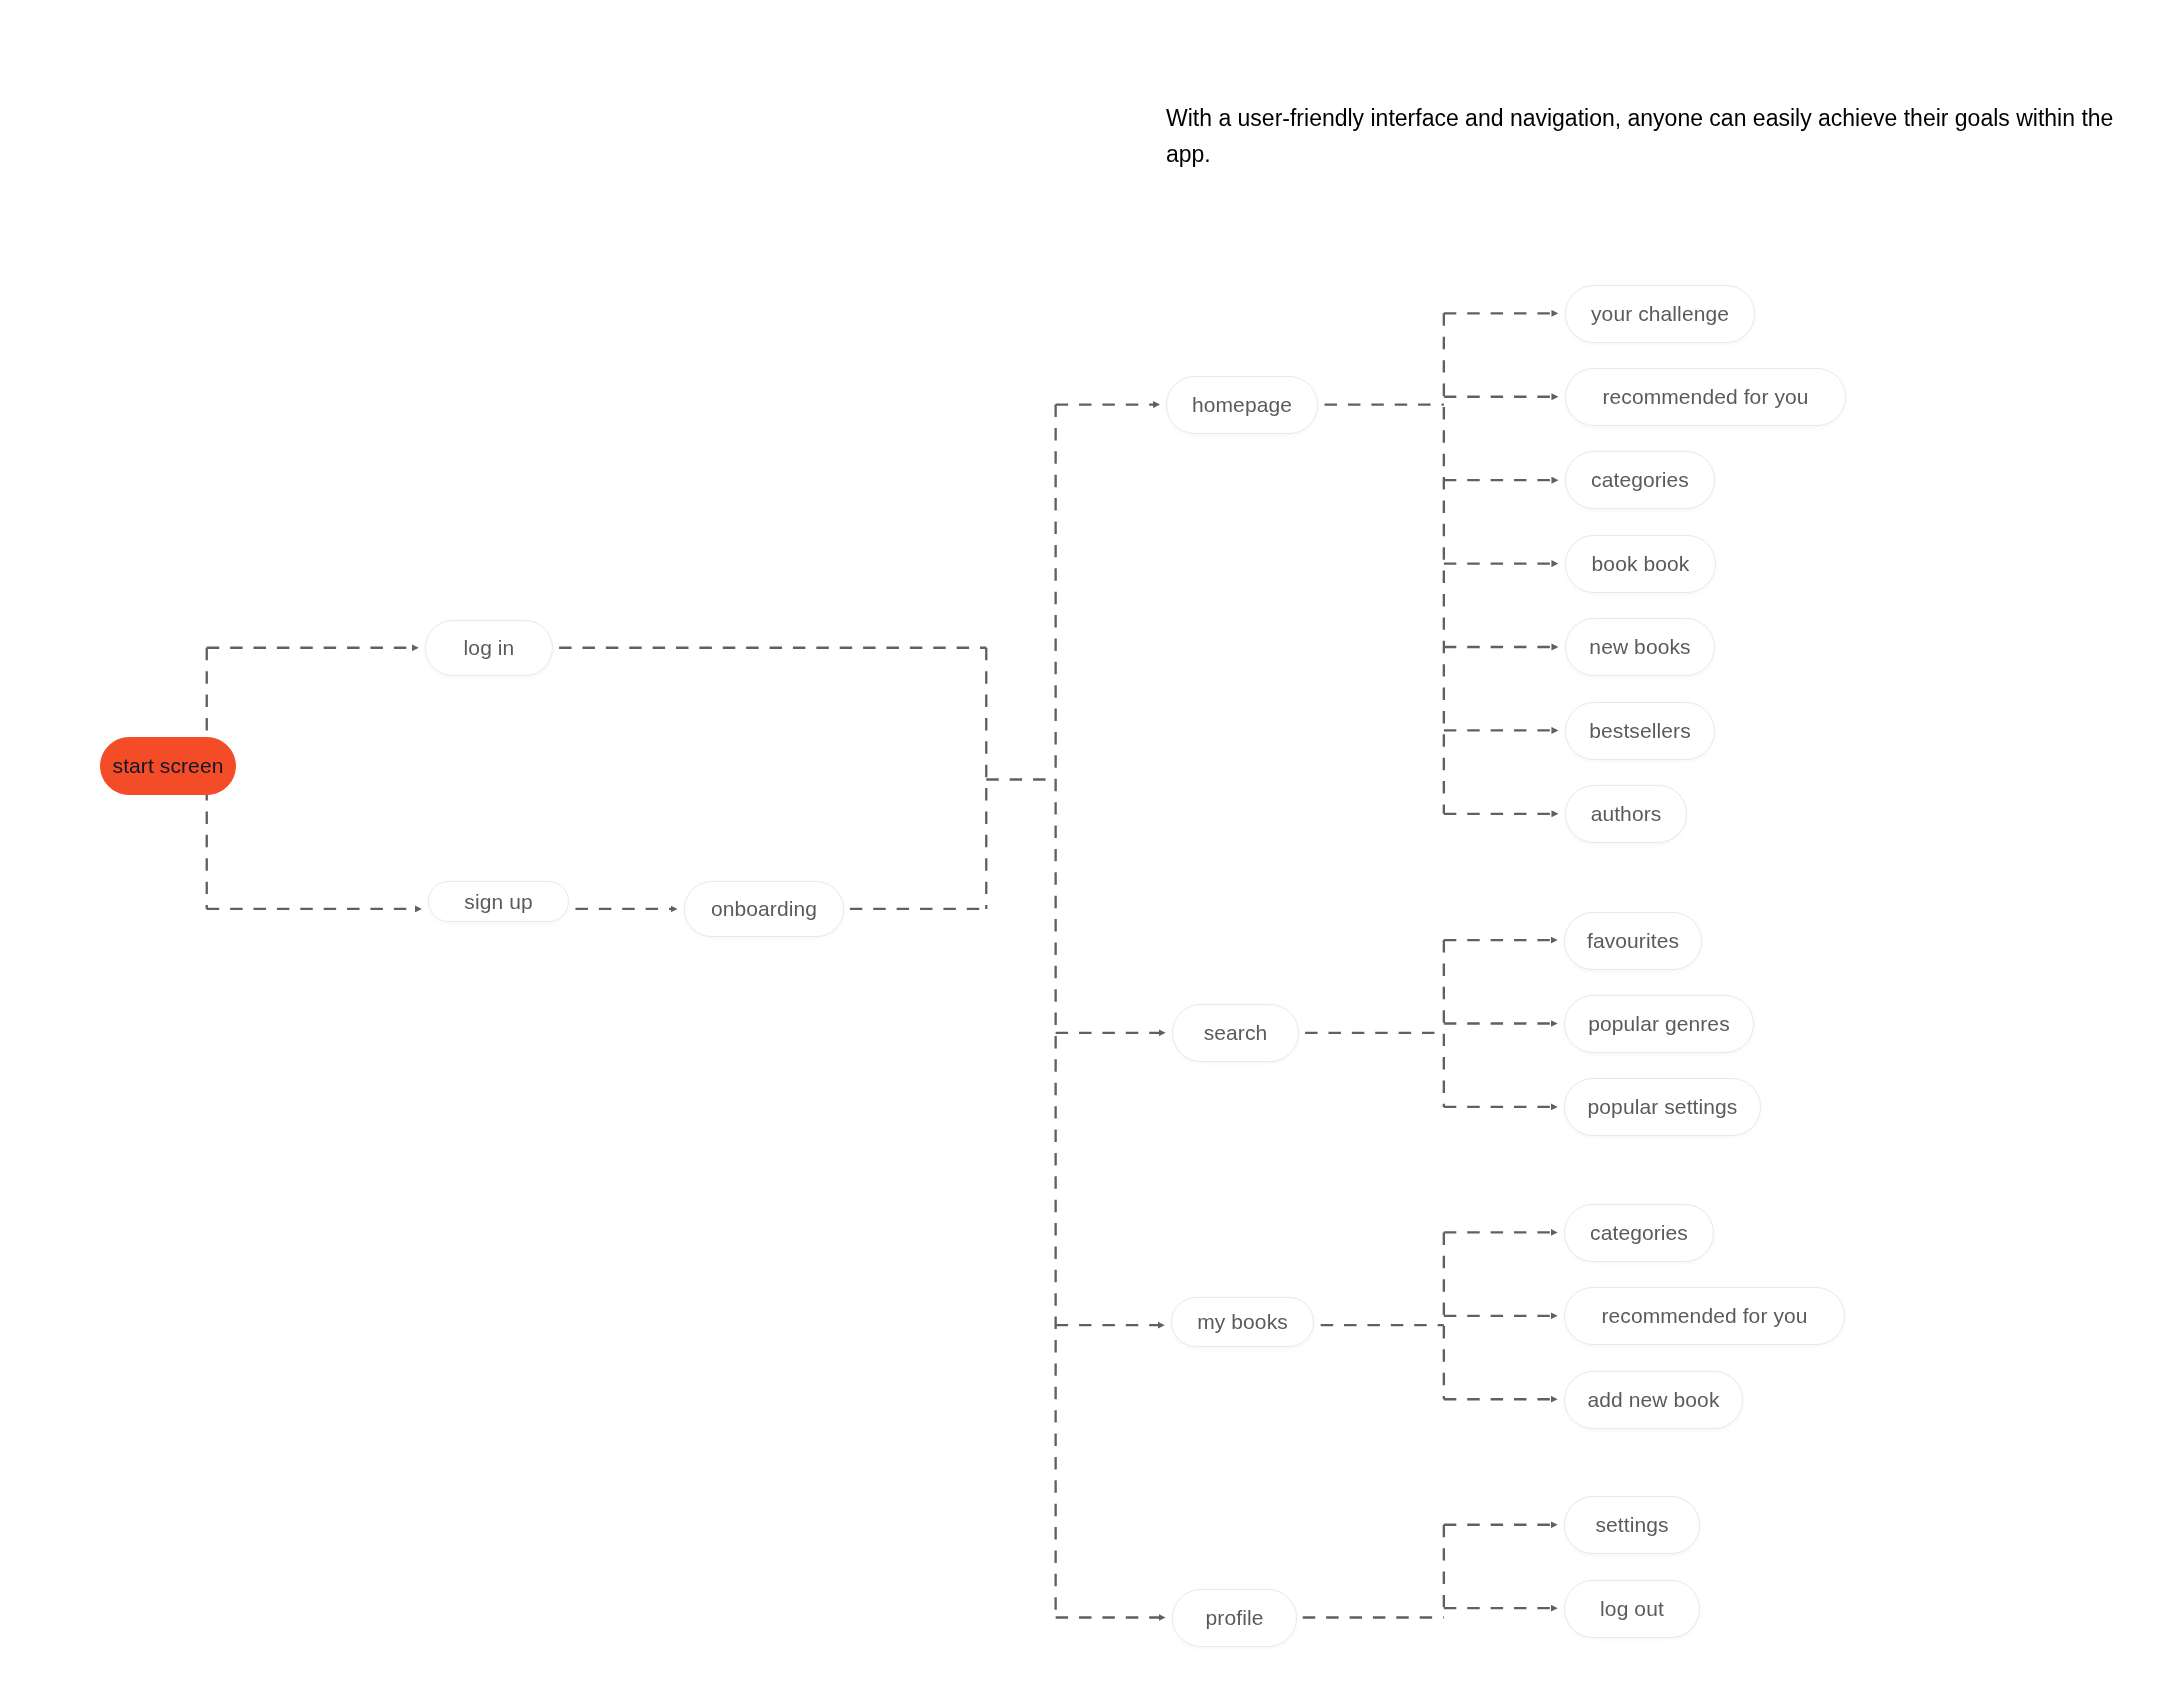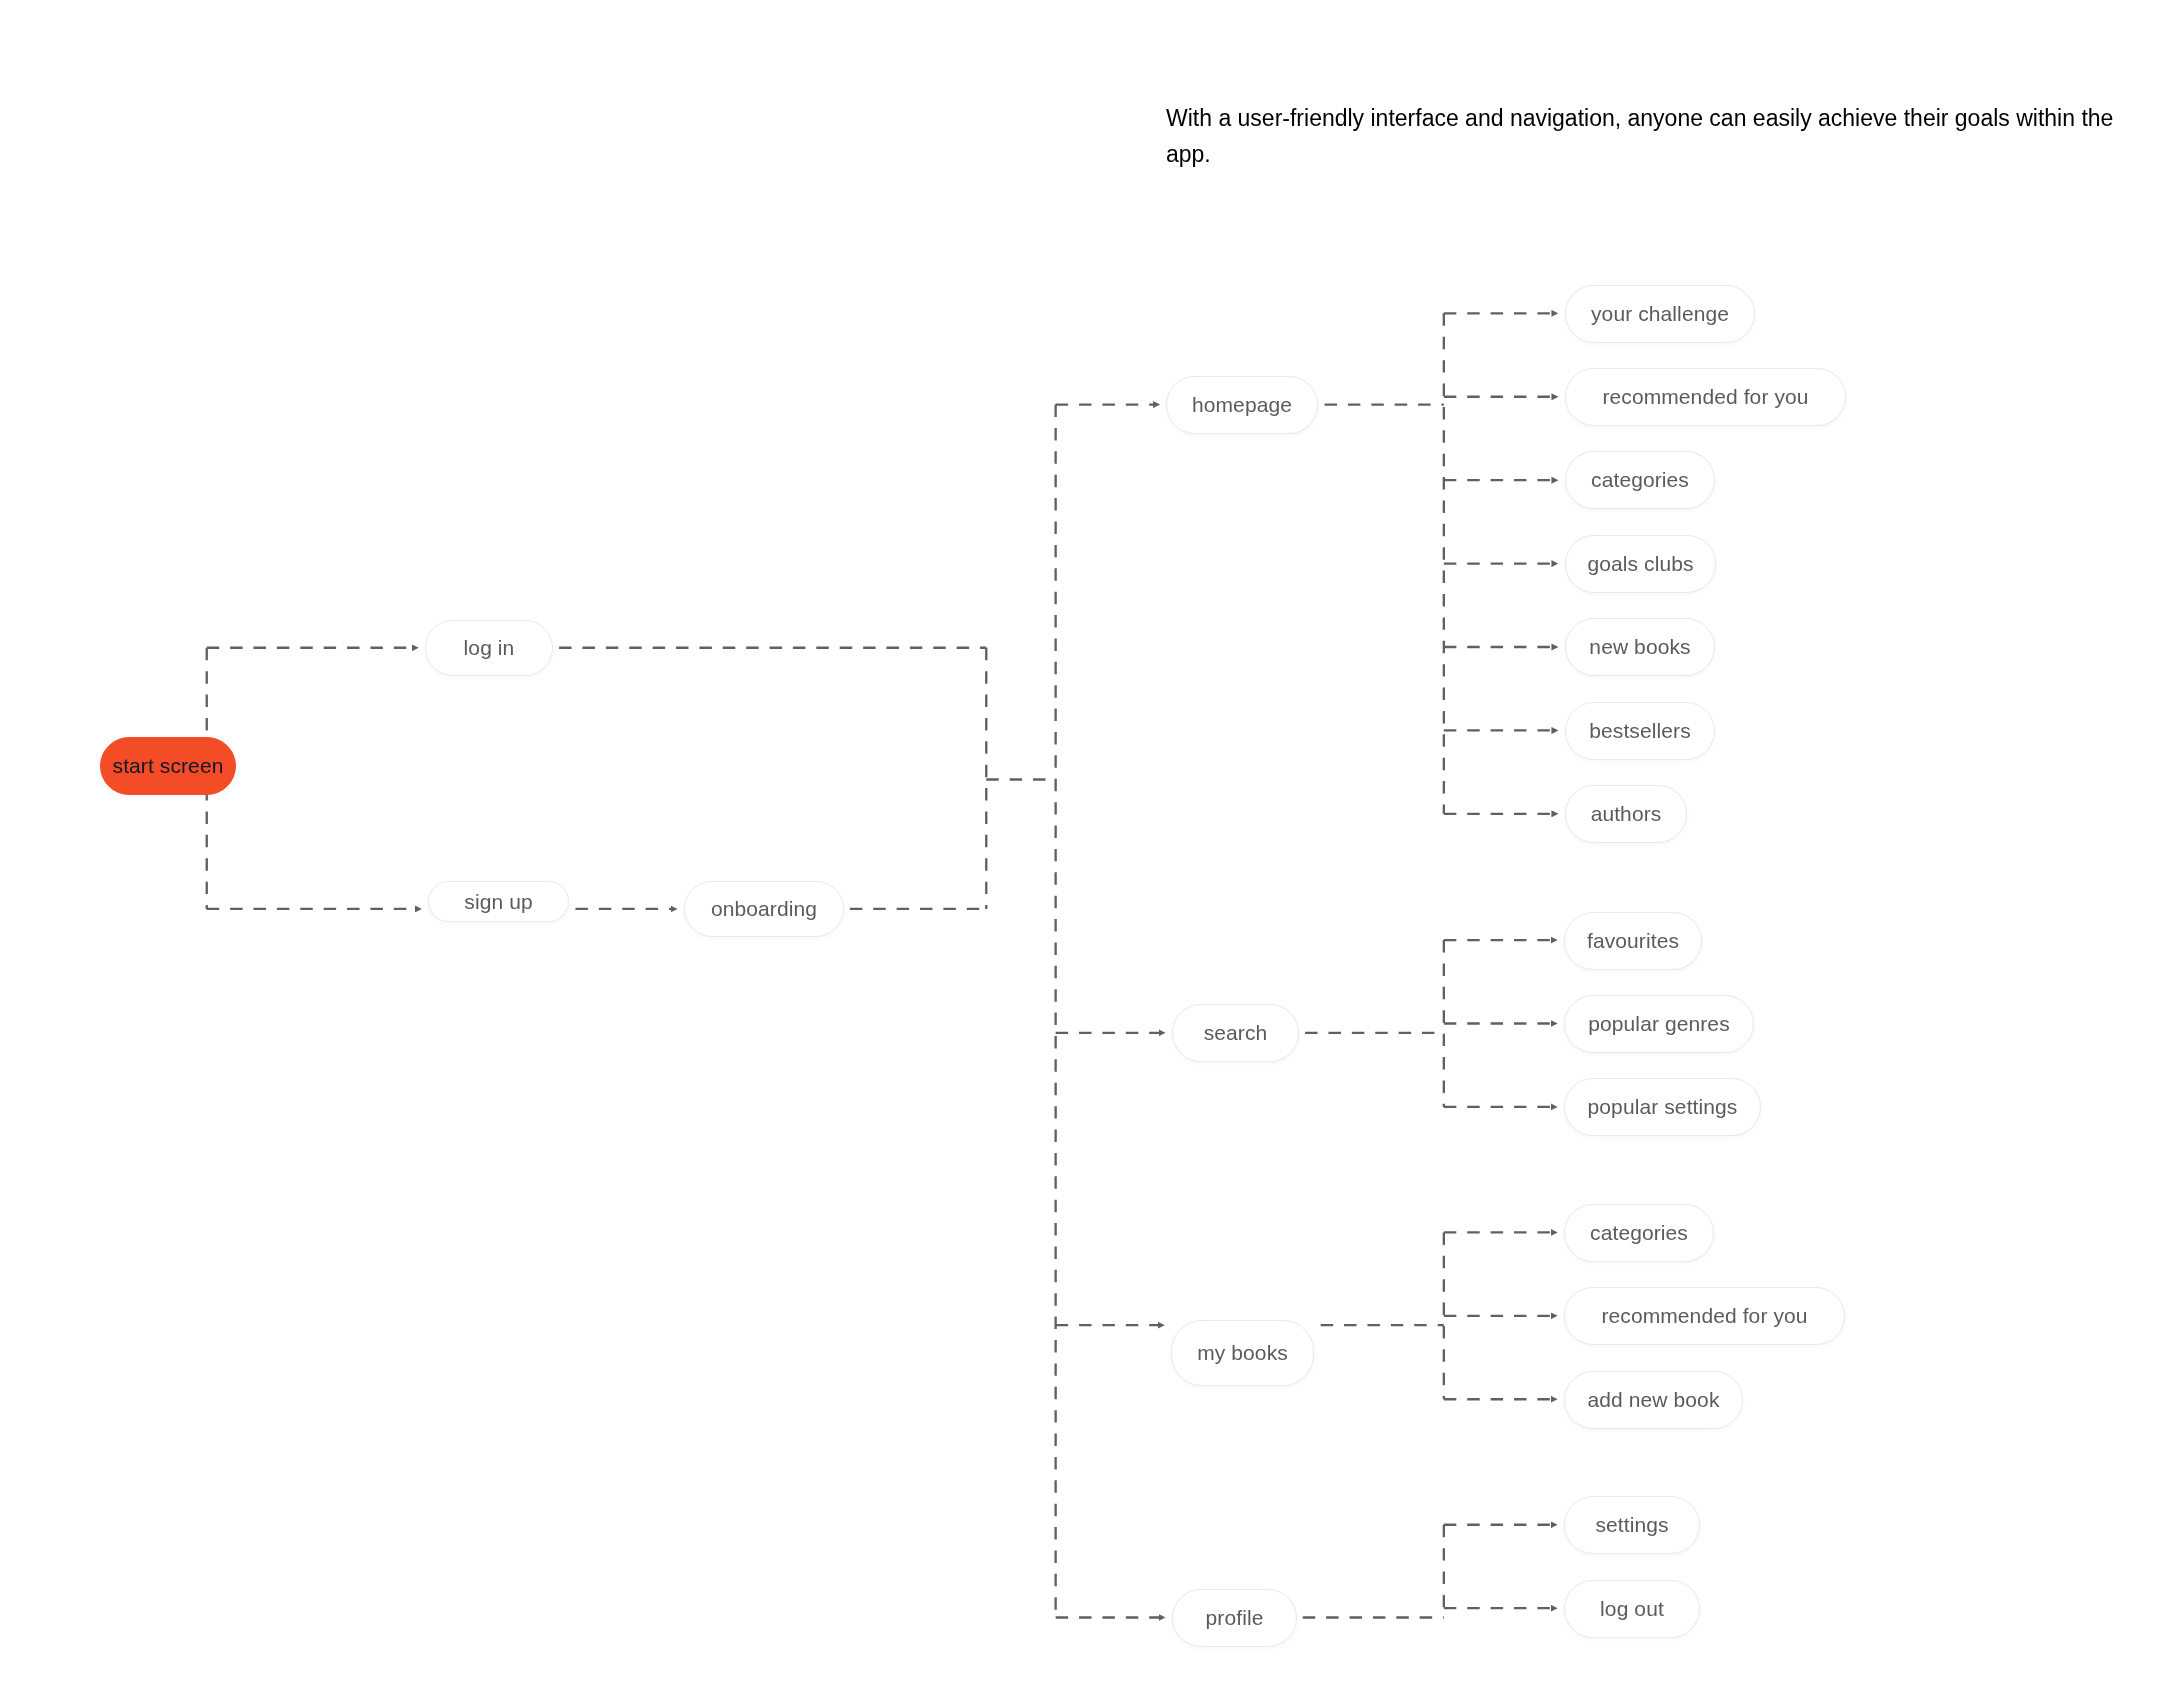--- a/index.html
+++ b/index.html
@@ -151,21 +151,21 @@
       <div class="node level3" style="left: 1565px; top: 285px; width: 190px; height: 58px;">
         <span>your challenge</span>
       </div>
       <div class="node level3" style="left: 1565px; top: 368px; width: 281px; height: 58px;">
         <span>recommended for you</span>
       </div>
       <div class="node level3" style="left: 1565px; top: 451px; width: 150px; height: 58px;">
         <span>categories</span>
       </div>
       <div class="node level3" style="left: 1565px; top: 535px; width: 151px; height: 58px;">
-        <span>goals clubs</span>
+        <span>book book</span>
       </div>
       <div class="node level3" style="left: 1565px; top: 618px; width: 150px; height: 58px;">
         <span>new books</span>
       </div>
       <div class="node level3" style="left: 1565px; top: 702px; width: 150px; height: 58px;">
         <span>bestsellers</span>
       </div>
       <div class="node level3" style="left: 1565px; top: 785px; width: 122px; height: 58px;">
         <span>authors</span>
       </div>
@@ -174,21 +174,21 @@
       </div>
       <div class="node level3" style="left: 1564px; top: 912px; width: 138px; height: 58px;">
         <span>favourites</span>
       </div>
       <div class="node level3" style="left: 1564px; top: 995px; width: 190px; height: 58px;">
         <span>popular genres</span>
       </div>
       <div class="node level3" style="left: 1564px; top: 1078px; width: 197px; height: 58px;">
         <span>popular settings</span>
       </div>
-      <div class="node level2" style="left: 1171px; top: 1297px; width: 143px; height: 66px; margin-top: 23px;">
+      <div class="node level2" style="left: 1171px; top: 1297px; width: 143px; height: 50px;">
         <span>my books</span>
       </div>
       <div class="node level3" style="left: 1564px; top: 1204px; width: 150px; height: 58px;">
         <span>categories</span>
       </div>
       <div class="node level3" style="left: 1564px; top: 1287px; width: 281px; height: 58px;">
         <span>recommended for you</span>
       </div>
       <div class="node level3" style="left: 1564px; top: 1371px; width: 179px; height: 58px;">
         <span>add new book</span>

